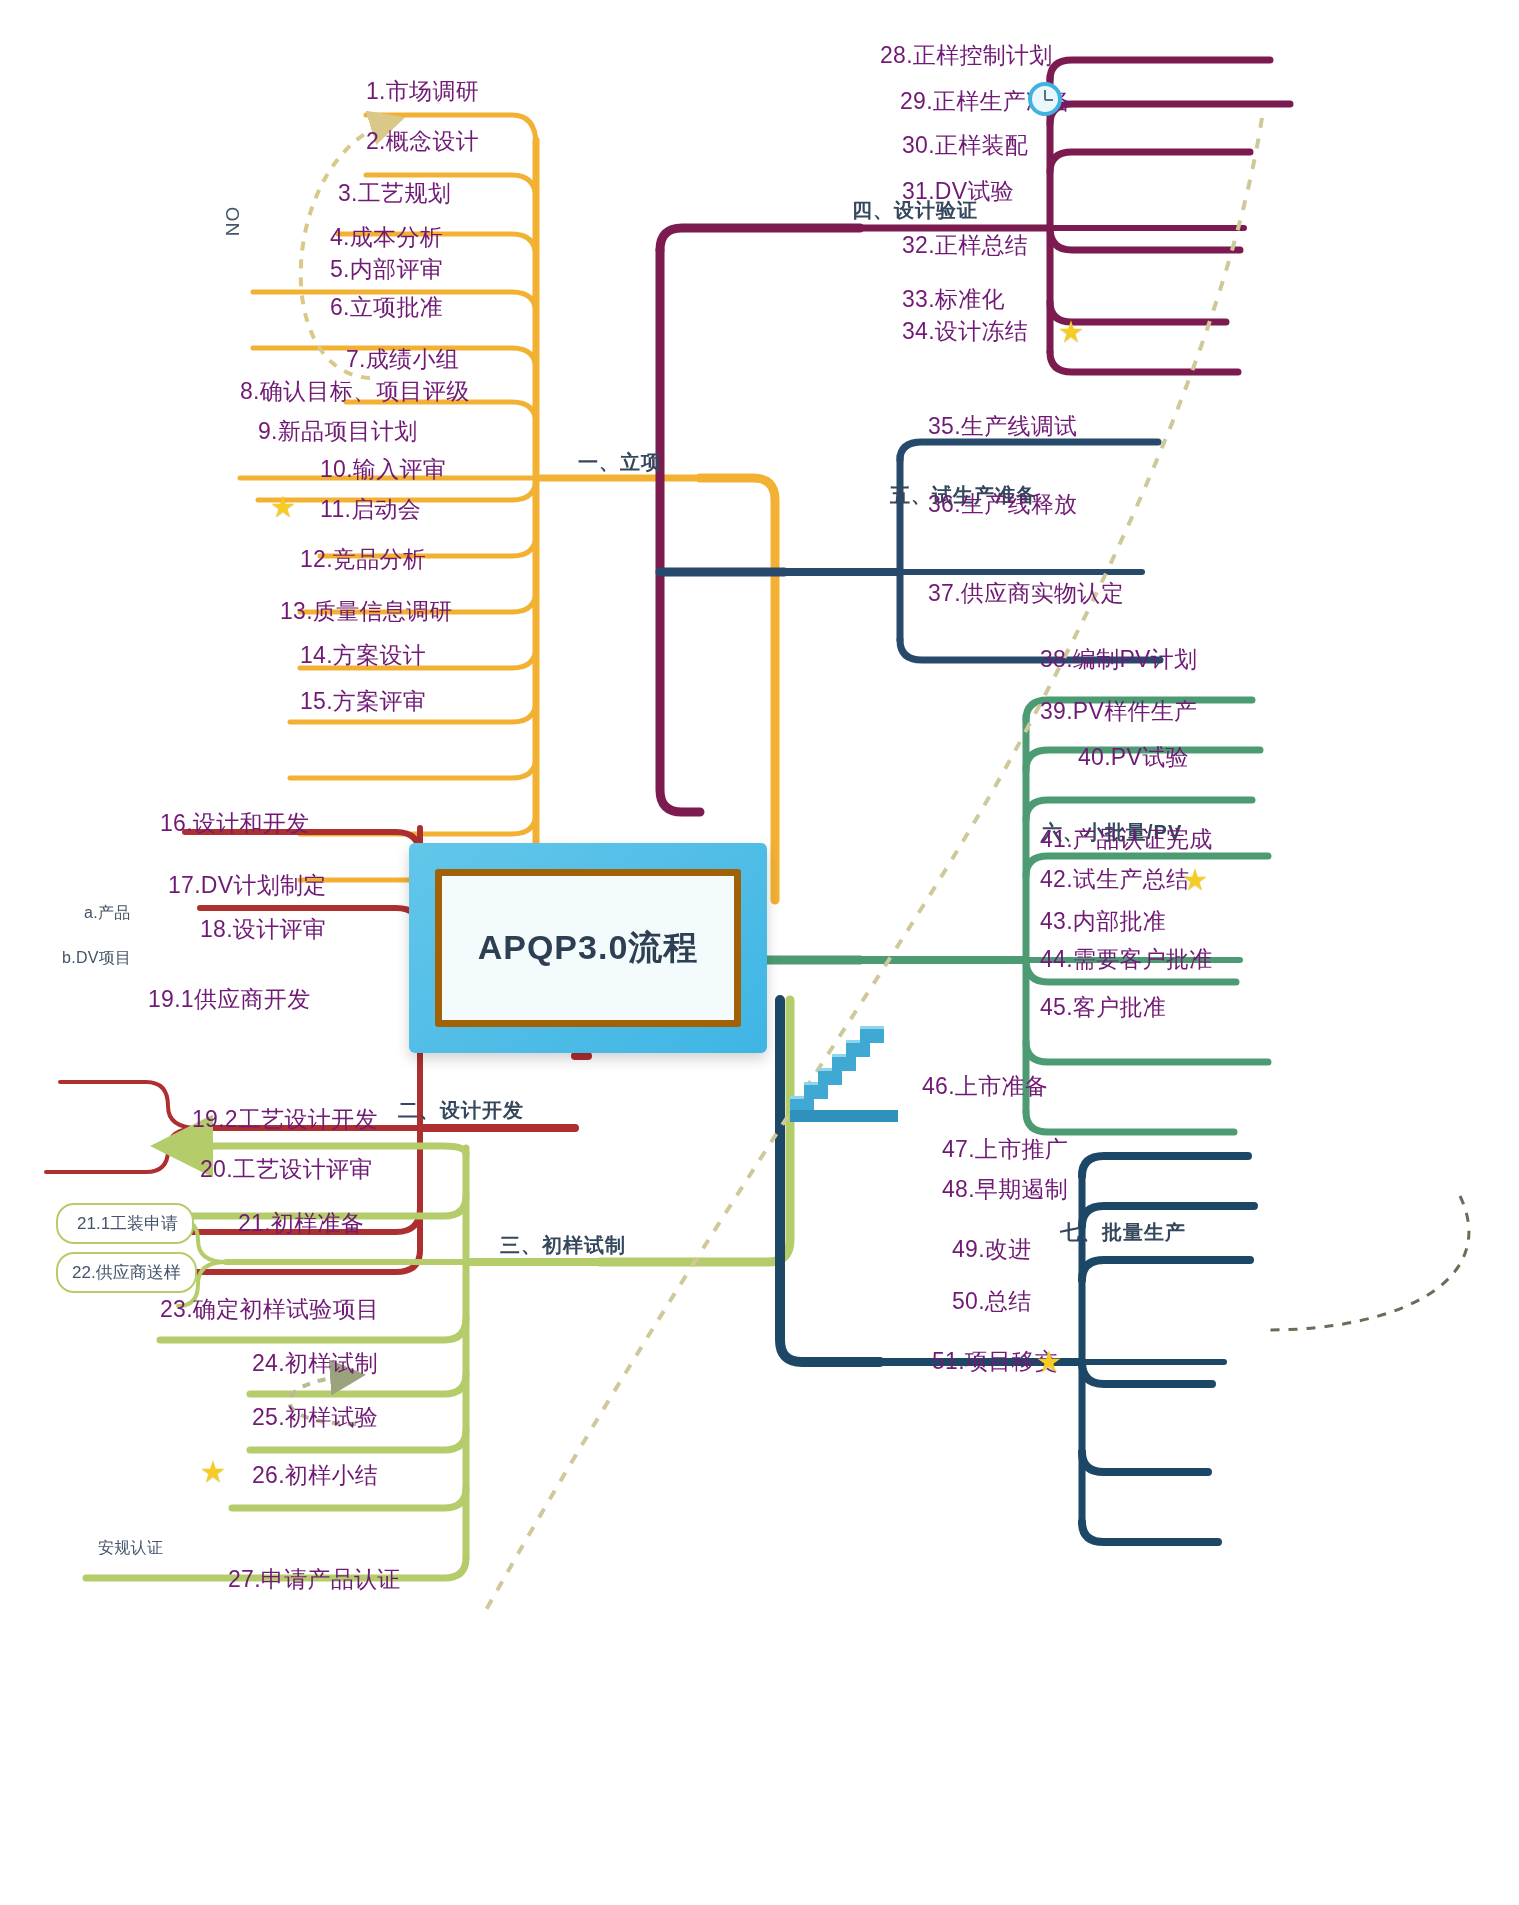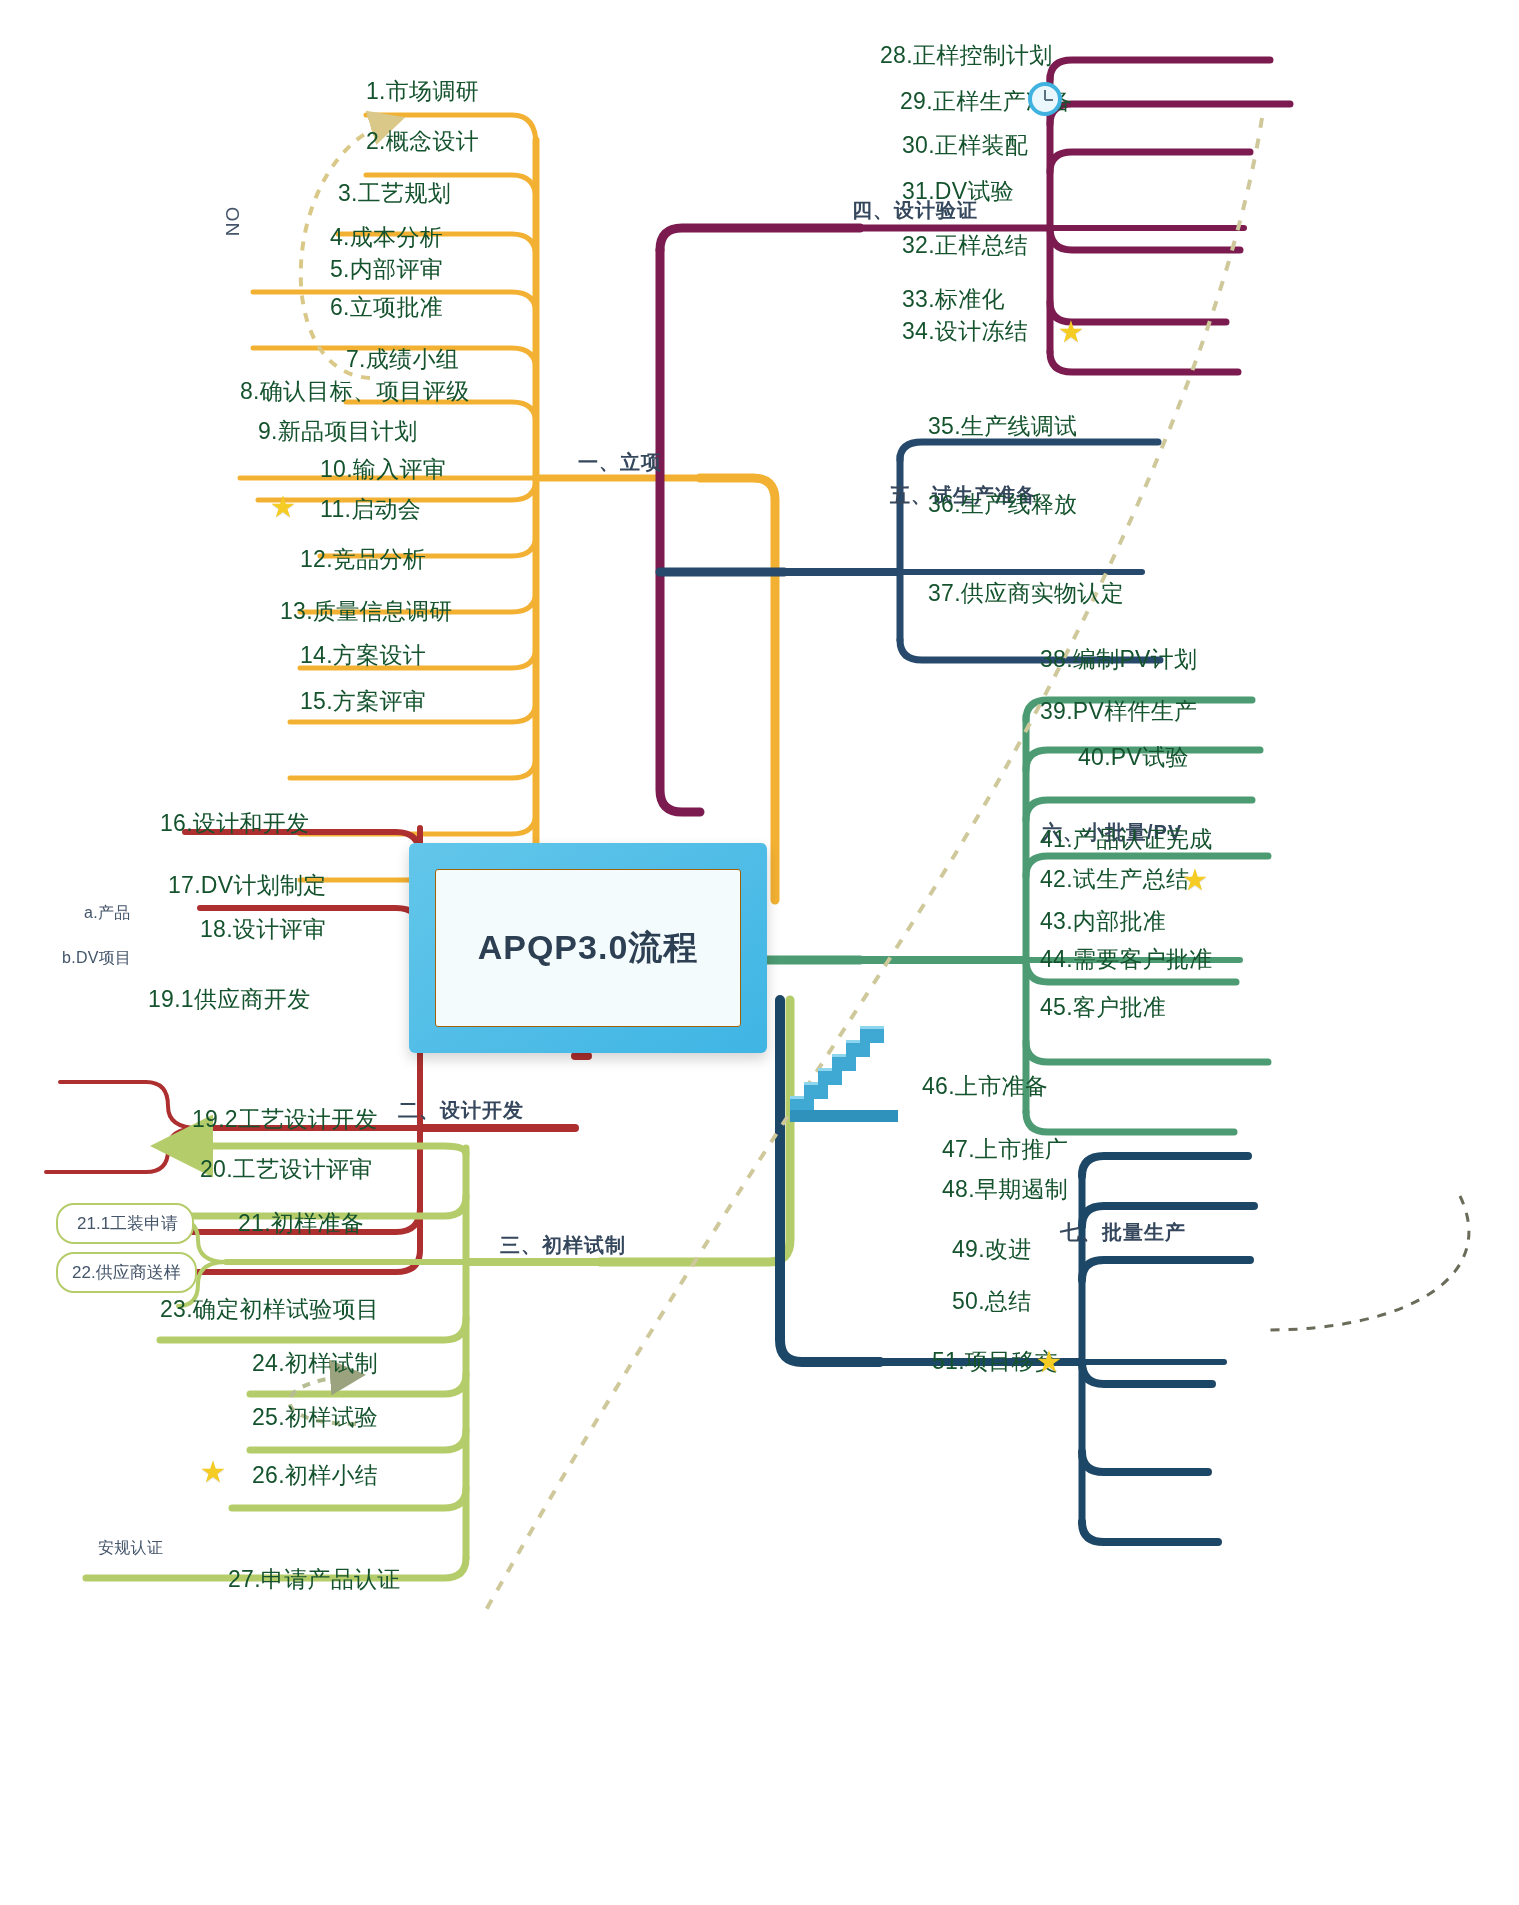--- a/index.html
+++ b/index.html
@@ -3,38 +3,38 @@
 <meta charset="utf-8">
 <style>
   html,body{margin:0;padding:0;background:#fff;}
   body{width:1519px;height:1905px;position:relative;overflow:hidden;
        font-family:"Liberation Sans","DejaVu Sans",sans-serif;color:#3a4a5c;}
   #mindmap{position:absolute;inset:0;}
   svg.links{position:absolute;left:0;top:0;width:1519px;height:1905px;pointer-events:none;}
 
   
   .leaf{position:absolute;white-space:nowrap;font-size:23px;letter-spacing:.3px;
-        color:#14532d;line-height:1;}
+        color:#701a75;line-height:1;}
   .leaf.sm{font-size:16px;color:#44556a;}
 
   
   .btitle{position:absolute;white-space:nowrap;font-size:20px;font-weight:bold;
           color:#35475c;letter-spacing:1px;line-height:1;}
 
   
   .pill{position:absolute;white-space:nowrap;font-size:17px;padding:7px 14px;
         border:2px solid #b5cc6a;border-radius:18px;background:#fff;color:#44556a;}
 
   
   #center{position:absolute;left:588px;top:948px;transform:translate(-50%,-50%);
           width:358px;height:210px;}
   #center .outer{position:absolute;inset:0;background:linear-gradient(145deg,#63c6ea,#3fb5e4);
         border-radius:6px;box-shadow:0 6px 14px rgba(0,0,0,.18);}
   #center .inner{position:absolute;left:26px;top:26px;right:26px;bottom:26px;
-        background:#f4fbfd;border:1px solid #a16207;border-radius:3px;
+        background:#f4fbfd;border:7px solid #a16207;border-radius:3px;
         display:flex;align-items:center;justify-content:center;}
   #center .ctext{font-size:34px;font-weight:bold;color:#2d3f52;letter-spacing:1px;}
 
   
   .stairs{position:absolute;left:790px;top:1010px;}
   .stairs i{position:absolute;display:block;background:#3fa9d4;
         border-top:3px solid #8ed6ee;}
 
   
   .star{position:absolute;width:30px;height:30px;color:#f5cc24;font-size:30px;

